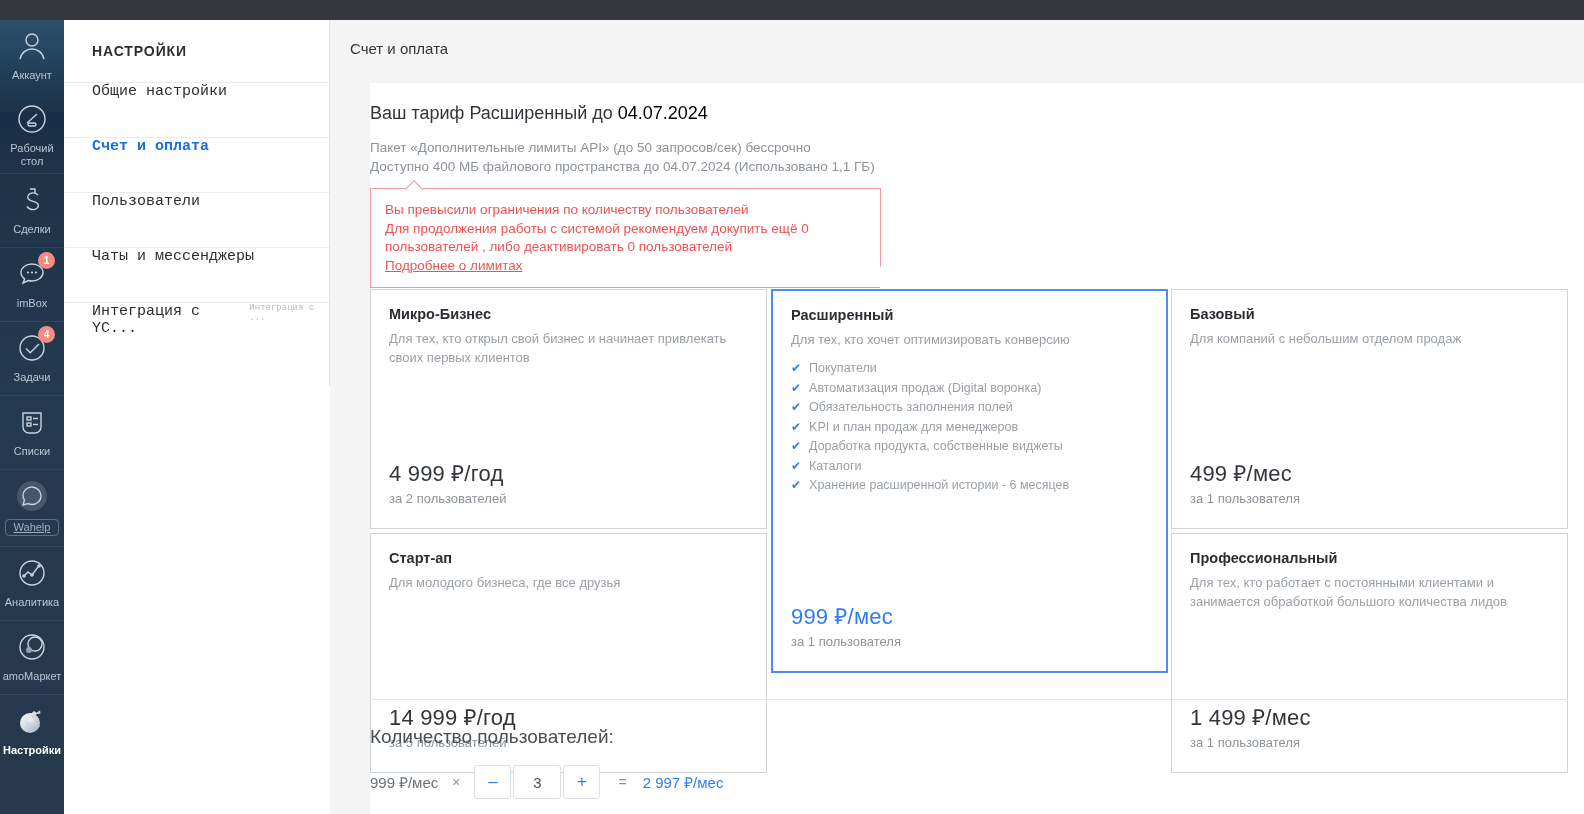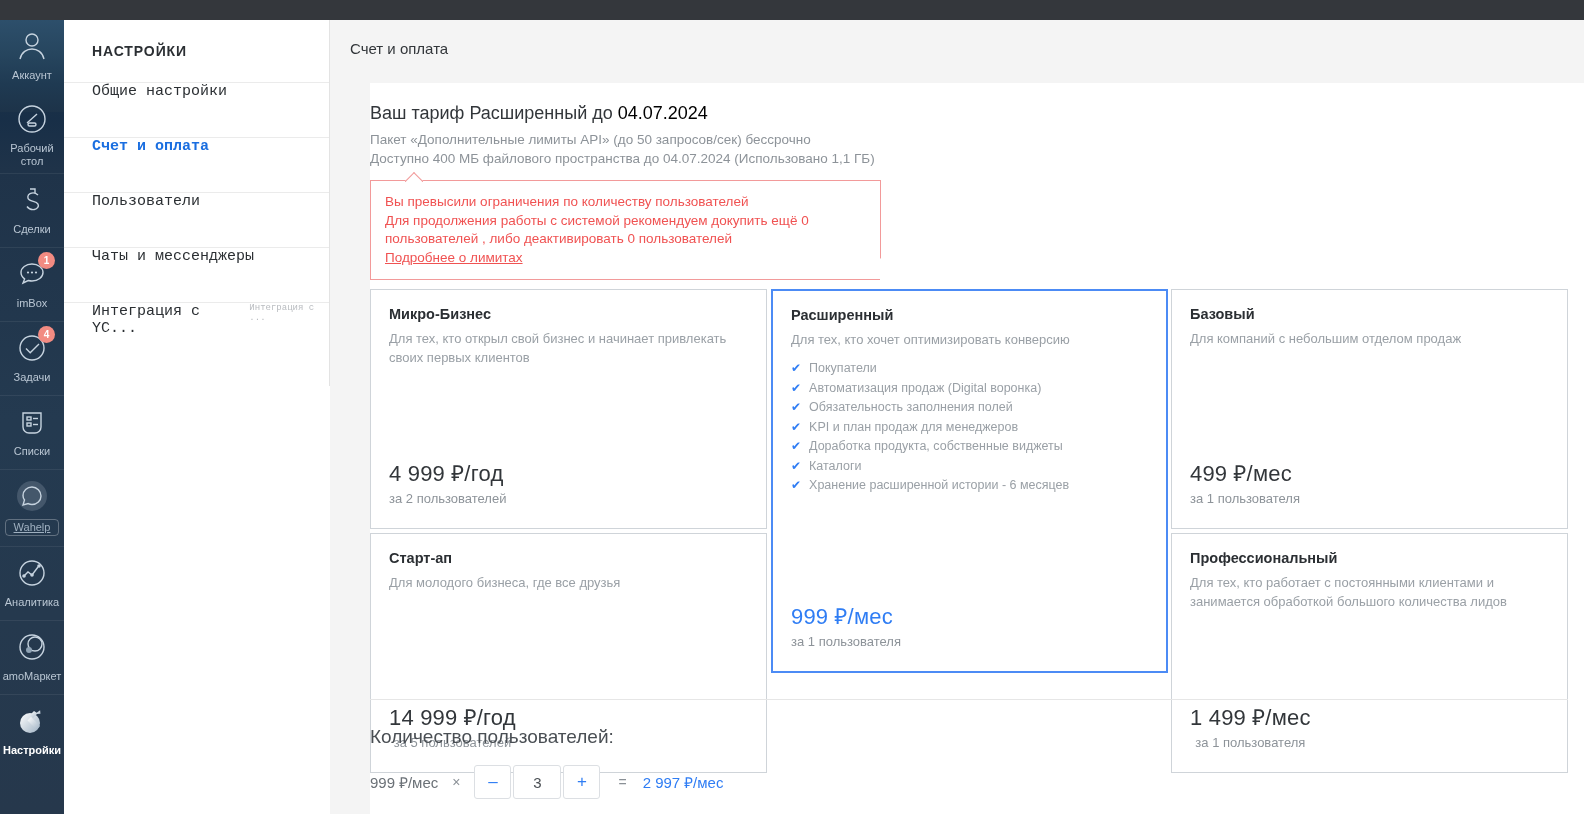--- a/index.html
+++ b/index.html
@@ -120,21 +120,21 @@
   .content {
     position: absolute; left: 370px; top: 83px;
     width: 1214px; height: 731px;
     background: #ffffff;
   }
 
   .tariff-head { padding: 20px 0 0 0; margin-left: 0; }
   .tariff-title { font-size: 18px; color: #32363a; }
   .tariff-title .date { color: #000000; }
   .tariff-sub {
-    font-size: 13.5px; color: #8d9399; margin-top: 6px; line-height: 19px;
+    font-size: 13.5px; color: #8d9399; margin-top: 14px; line-height: 19px;
   }
 
   
   .alert-wrap {
     position: relative;
     width: 510px;
     margin-top: 12px;
   }
   .alert {
     position: relative;
@@ -208,21 +208,21 @@
   .feature-list li .ck {
     color: #2f7df4; font-size: 12px; margin-right: 8px; flex: 0 0 auto;
   }
   .price-block {
     position: absolute; left: 18px; bottom: 22px;
   }
   .price {
     font-size: 22px; color: #32363a; letter-spacing: 0.2px;
   }
   .price.blue { color: #2f7df4; }
-  .price-note { font-size: 13px; color: #8d9399; margin-top: 4px; text-align: center; }
+  .price-note { font-size: 13px; color: #8d9399; margin-top: 4px; }
 
   
   .divider {
     position: absolute; left: 0px; top: 616px;
     width: 1198px; height: 1px; background: #e6e6e6;
   }
   .calc-label {
     position: absolute; left: 0px; top: 643px;
     font-size: 19px; color: #4a4f54;
   }

